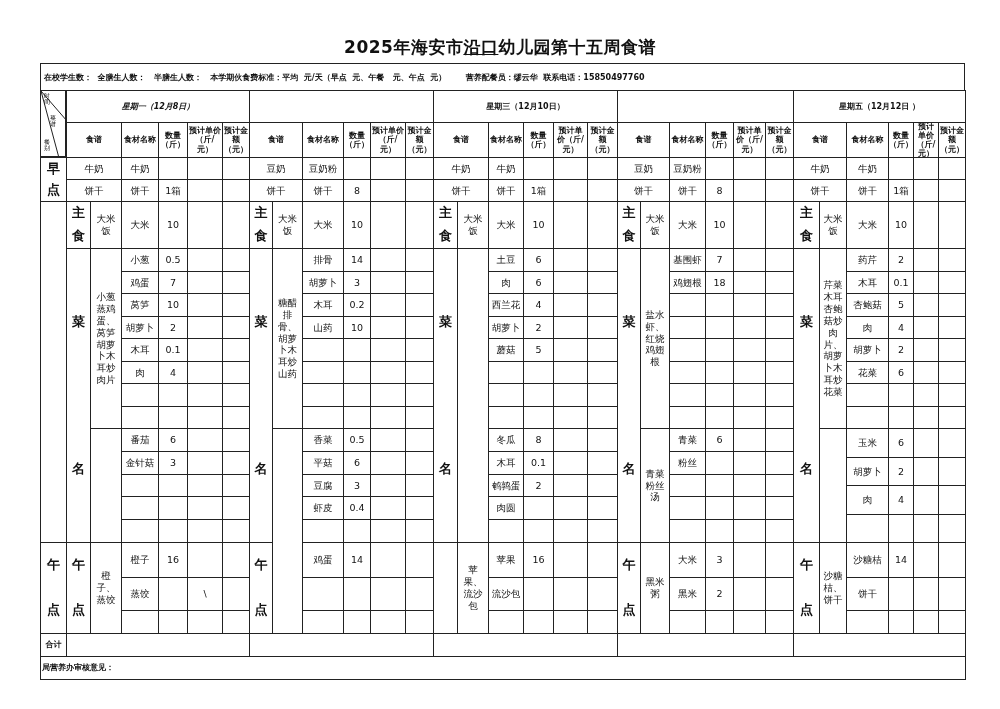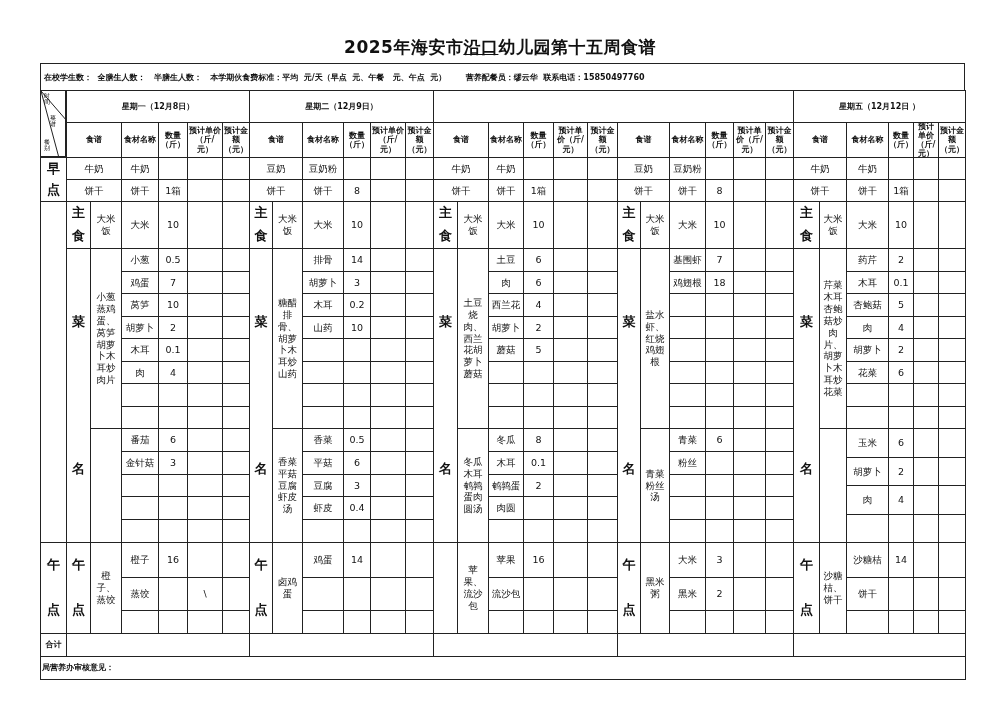--- a/index.html
+++ b/index.html
@@ -42,21 +42,21 @@
     </div>
     <div class="c " style="left: 40px; top: 201px; width: 27px; height: 342px;"></div>
     <div class="c " style="left: 40px; top: 542px; width: 27px; height: 92px;">
       <div class="stack">
         <span>午</span>
         <span>点</span>
       </div>
     </div>
     <div class="c hdr" style="left: 40px; top: 633px; width: 27px; height: 24px;">合计</div>
     <div class="c hdr" style="left: 40px; top: 656px; width: 926px; height: 24px; justify-content: flex-start;">局营养办审核意见：</div>
-    <div class="c hdr" style="left: 66px; top: 90px; width: 184px; height: 33px;">星期一（12月8日）</div>
+    <div class="c hdr" style="left: 66px; top: 90px; width: 184px; height: 33px; font-style: italic;">星期一（12月8日）</div>
     <div class="c hdr" style="left: 66px; top: 122px; width: 56px; height: 36px;">食谱</div>
     <div class="c hdr" style="left: 121px; top: 122px; width: 38px; height: 36px;">食材名称</div>
     <div class="c hdr" style="left: 158px; top: 122px; width: 30px; height: 36px;">数量（斤）</div>
     <div class="c hdr" style="left: 187px; top: 122px; width: 36px; height: 36px;">预计单价（斤/元）</div>
     <div class="c hdr" style="left: 222px; top: 122px; width: 28px; height: 36px;">预计金额（元）</div>
     <div class="c " style="left: 66px; top: 157px; width: 56px; height: 23px;">牛奶</div>
     <div class="c " style="left: 121px; top: 157px; width: 38px; height: 23px;">牛奶</div>
     <div class="c " style="left: 158px; top: 157px; width: 30px; height: 23px;"></div>
     <div class="c " style="left: 187px; top: 157px; width: 36px; height: 23px;"></div>
     <div class="c " style="left: 222px; top: 157px; width: 28px; height: 23px;"></div>
@@ -148,21 +148,20 @@
     <div class="c " style="left: 222px; top: 542px; width: 28px; height: 36px;"></div>
     <div class="c " style="left: 121px; top: 577px; width: 38px; height: 34px;">蒸饺</div>
     <div class="c " style="left: 158px; top: 577px; width: 30px; height: 34px;"></div>
     <div class="c " style="left: 187px; top: 577px; width: 36px; height: 34px;">\</div>
     <div class="c " style="left: 222px; top: 577px; width: 28px; height: 34px;"></div>
     <div class="c " style="left: 121px; top: 610px; width: 38px; height: 24px;"></div>
     <div class="c " style="left: 158px; top: 610px; width: 30px; height: 24px;"></div>
     <div class="c " style="left: 187px; top: 610px; width: 36px; height: 24px;"></div>
     <div class="c " style="left: 222px; top: 610px; width: 28px; height: 24px;"></div>
     <div class="c " style="left: 66px; top: 633px; width: 184px; height: 24px;"></div>
-    <div class="c hdr" style="left: 249px; top: 90px; width: 185px; height: 33px;">星期二（12月9日）</div>
     <div class="c hdr" style="left: 249px; top: 122px; width: 54px; height: 36px;">食谱</div>
     <div class="c hdr" style="left: 302px; top: 122px; width: 42px; height: 36px;">食材名称</div>
     <div class="c hdr" style="left: 343px; top: 122px; width: 28px; height: 36px;">数量（斤）</div>
     <div class="c hdr" style="left: 370px; top: 122px; width: 36px; height: 36px;">预计单价（斤/元）</div>
     <div class="c hdr" style="left: 405px; top: 122px; width: 29px; height: 36px;">预计金额（元）</div>
     <div class="c " style="left: 249px; top: 157px; width: 54px; height: 23px;">豆奶</div>
     <div class="c " style="left: 302px; top: 157px; width: 42px; height: 23px;">豆奶粉</div>
     <div class="c " style="left: 343px; top: 157px; width: 28px; height: 23px;"></div>
     <div class="c " style="left: 370px; top: 157px; width: 36px; height: 23px;"></div>
     <div class="c " style="left: 405px; top: 157px; width: 29px; height: 23px;"></div>
@@ -214,21 +213,20 @@
     <div class="c " style="left: 370px; top: 361px; width: 36px; height: 23px;"></div>
     <div class="c " style="left: 405px; top: 361px; width: 29px; height: 23px;"></div>
     <div class="c " style="left: 302px; top: 383px; width: 42px; height: 24px;"></div>
     <div class="c " style="left: 343px; top: 383px; width: 28px; height: 24px;"></div>
     <div class="c " style="left: 370px; top: 383px; width: 36px; height: 24px;"></div>
     <div class="c " style="left: 405px; top: 383px; width: 29px; height: 24px;"></div>
     <div class="c " style="left: 302px; top: 406px; width: 42px; height: 23px;"></div>
     <div class="c " style="left: 343px; top: 406px; width: 28px; height: 23px;"></div>
     <div class="c " style="left: 370px; top: 406px; width: 36px; height: 23px;"></div>
     <div class="c " style="left: 405px; top: 406px; width: 29px; height: 23px;"></div>
-    <div class="c vtxt" style="left: 272px; top: 428px; width: 31px; height: 115px;">香菜平菇豆腐虾皮汤</div>
     <div class="c " style="left: 302px; top: 428px; width: 42px; height: 24px;">香菜</div>
     <div class="c " style="left: 343px; top: 428px; width: 28px; height: 24px;">0.5</div>
     <div class="c " style="left: 370px; top: 428px; width: 36px; height: 24px;"></div>
     <div class="c " style="left: 405px; top: 428px; width: 29px; height: 24px;"></div>
     <div class="c " style="left: 302px; top: 451px; width: 42px; height: 24px;">平菇</div>
     <div class="c " style="left: 343px; top: 451px; width: 28px; height: 24px;">6</div>
     <div class="c " style="left: 370px; top: 451px; width: 36px; height: 24px;"></div>
     <div class="c " style="left: 405px; top: 451px; width: 29px; height: 24px;"></div>
     <div class="c " style="left: 302px; top: 474px; width: 42px; height: 23px;">豆腐</div>
     <div class="c " style="left: 343px; top: 474px; width: 28px; height: 23px;">3</div>
@@ -241,34 +239,34 @@
     <div class="c " style="left: 302px; top: 519px; width: 42px; height: 24px;"></div>
     <div class="c " style="left: 343px; top: 519px; width: 28px; height: 24px;"></div>
     <div class="c " style="left: 370px; top: 519px; width: 36px; height: 24px;"></div>
     <div class="c " style="left: 405px; top: 519px; width: 29px; height: 24px;"></div>
     <div class="c " style="left: 249px; top: 542px; width: 24px; height: 92px;">
       <div class="stack">
         <span>午</span>
         <span>点</span>
       </div>
     </div>
-    <div class="c vtxt" style="left: 272px; top: 542px; width: 31px; height: 92px;">卤鸡蛋</div>
     <div class="c " style="left: 302px; top: 542px; width: 42px; height: 36px;">鸡蛋</div>
     <div class="c " style="left: 343px; top: 542px; width: 28px; height: 36px;">14</div>
     <div class="c " style="left: 370px; top: 542px; width: 36px; height: 36px;"></div>
     <div class="c " style="left: 405px; top: 542px; width: 29px; height: 36px;"></div>
     <div class="c " style="left: 302px; top: 577px; width: 42px; height: 34px;"></div>
     <div class="c " style="left: 343px; top: 577px; width: 28px; height: 34px;"></div>
     <div class="c " style="left: 370px; top: 577px; width: 36px; height: 34px;"></div>
     <div class="c " style="left: 405px; top: 577px; width: 29px; height: 34px;"></div>
     <div class="c " style="left: 302px; top: 610px; width: 42px; height: 24px;"></div>
     <div class="c " style="left: 343px; top: 610px; width: 28px; height: 24px;"></div>
     <div class="c " style="left: 370px; top: 610px; width: 36px; height: 24px;"></div>
     <div class="c " style="left: 405px; top: 610px; width: 29px; height: 24px;"></div>
     <div class="c " style="left: 249px; top: 633px; width: 185px; height: 24px;"></div>
+    <div class="c hdr" style="left: 433px; top: 90px; width: 185px; height: 33px;">星期三（12月10日）</div>
     <div class="c hdr" style="left: 433px; top: 122px; width: 56px; height: 36px;">食谱</div>
     <div class="c hdr" style="left: 488px; top: 122px; width: 36px; height: 36px;">食材名称</div>
     <div class="c hdr" style="left: 523px; top: 122px; width: 31px; height: 36px;">数量（斤）</div>
     <div class="c hdr" style="left: 553px; top: 122px; width: 35px; height: 36px;">预计单价（斤/元）</div>
     <div class="c hdr" style="left: 587px; top: 122px; width: 31px; height: 36px;">预计金额（元）</div>
     <div class="c " style="left: 433px; top: 157px; width: 56px; height: 23px;">牛奶</div>
     <div class="c " style="left: 488px; top: 157px; width: 36px; height: 23px;">牛奶</div>
     <div class="c " style="left: 523px; top: 157px; width: 31px; height: 23px;"></div>
     <div class="c " style="left: 553px; top: 157px; width: 35px; height: 23px;"></div>
     <div class="c " style="left: 587px; top: 157px; width: 31px; height: 23px;"></div>
@@ -287,21 +285,20 @@
     <div class="c " style="left: 488px; top: 201px; width: 36px; height: 48px;">大米</div>
     <div class="c " style="left: 523px; top: 201px; width: 31px; height: 48px;">10</div>
     <div class="c " style="left: 553px; top: 201px; width: 35px; height: 48px;"></div>
     <div class="c " style="left: 587px; top: 201px; width: 31px; height: 48px;"></div>
     <div class="c " style="left: 433px; top: 248px; width: 25px; height: 295px;">
       <div class="stack">
         <span>菜</span>
         <span>名</span>
       </div>
     </div>
-    <div class="c vtxt" style="left: 457px; top: 248px; width: 32px; height: 181px;">土豆烧肉、西兰花胡萝卜蘑菇</div>
     <div class="c " style="left: 488px; top: 248px; width: 36px; height: 24px;">土豆</div>
     <div class="c " style="left: 523px; top: 248px; width: 31px; height: 24px;">6</div>
     <div class="c " style="left: 553px; top: 248px; width: 35px; height: 24px;"></div>
     <div class="c " style="left: 587px; top: 248px; width: 31px; height: 24px;"></div>
     <div class="c " style="left: 488px; top: 271px; width: 36px; height: 23px;">肉</div>
     <div class="c " style="left: 523px; top: 271px; width: 31px; height: 23px;">6</div>
     <div class="c " style="left: 553px; top: 271px; width: 35px; height: 23px;"></div>
     <div class="c " style="left: 587px; top: 271px; width: 31px; height: 23px;"></div>
     <div class="c " style="left: 488px; top: 293px; width: 36px; height: 24px;">西兰花</div>
     <div class="c " style="left: 523px; top: 293px; width: 31px; height: 24px;">4</div>
@@ -320,21 +317,20 @@
     <div class="c " style="left: 553px; top: 361px; width: 35px; height: 23px;"></div>
     <div class="c " style="left: 587px; top: 361px; width: 31px; height: 23px;"></div>
     <div class="c " style="left: 488px; top: 383px; width: 36px; height: 24px;"></div>
     <div class="c " style="left: 523px; top: 383px; width: 31px; height: 24px;"></div>
     <div class="c " style="left: 553px; top: 383px; width: 35px; height: 24px;"></div>
     <div class="c " style="left: 587px; top: 383px; width: 31px; height: 24px;"></div>
     <div class="c " style="left: 488px; top: 406px; width: 36px; height: 23px;"></div>
     <div class="c " style="left: 523px; top: 406px; width: 31px; height: 23px;"></div>
     <div class="c " style="left: 553px; top: 406px; width: 35px; height: 23px;"></div>
     <div class="c " style="left: 587px; top: 406px; width: 31px; height: 23px;"></div>
-    <div class="c vtxt" style="left: 457px; top: 428px; width: 32px; height: 115px;">冬瓜木耳鹌鹑蛋肉圆汤</div>
     <div class="c " style="left: 488px; top: 428px; width: 36px; height: 24px;">冬瓜</div>
     <div class="c " style="left: 523px; top: 428px; width: 31px; height: 24px;">8</div>
     <div class="c " style="left: 553px; top: 428px; width: 35px; height: 24px;"></div>
     <div class="c " style="left: 587px; top: 428px; width: 31px; height: 24px;"></div>
     <div class="c " style="left: 488px; top: 451px; width: 36px; height: 24px;">木耳</div>
     <div class="c " style="left: 523px; top: 451px; width: 31px; height: 24px;">0.1</div>
     <div class="c " style="left: 553px; top: 451px; width: 35px; height: 24px;"></div>
     <div class="c " style="left: 587px; top: 451px; width: 31px; height: 24px;"></div>
     <div class="c " style="left: 488px; top: 474px; width: 36px; height: 23px;">鹌鹑蛋</div>
     <div class="c " style="left: 523px; top: 474px; width: 31px; height: 23px;">2</div>

